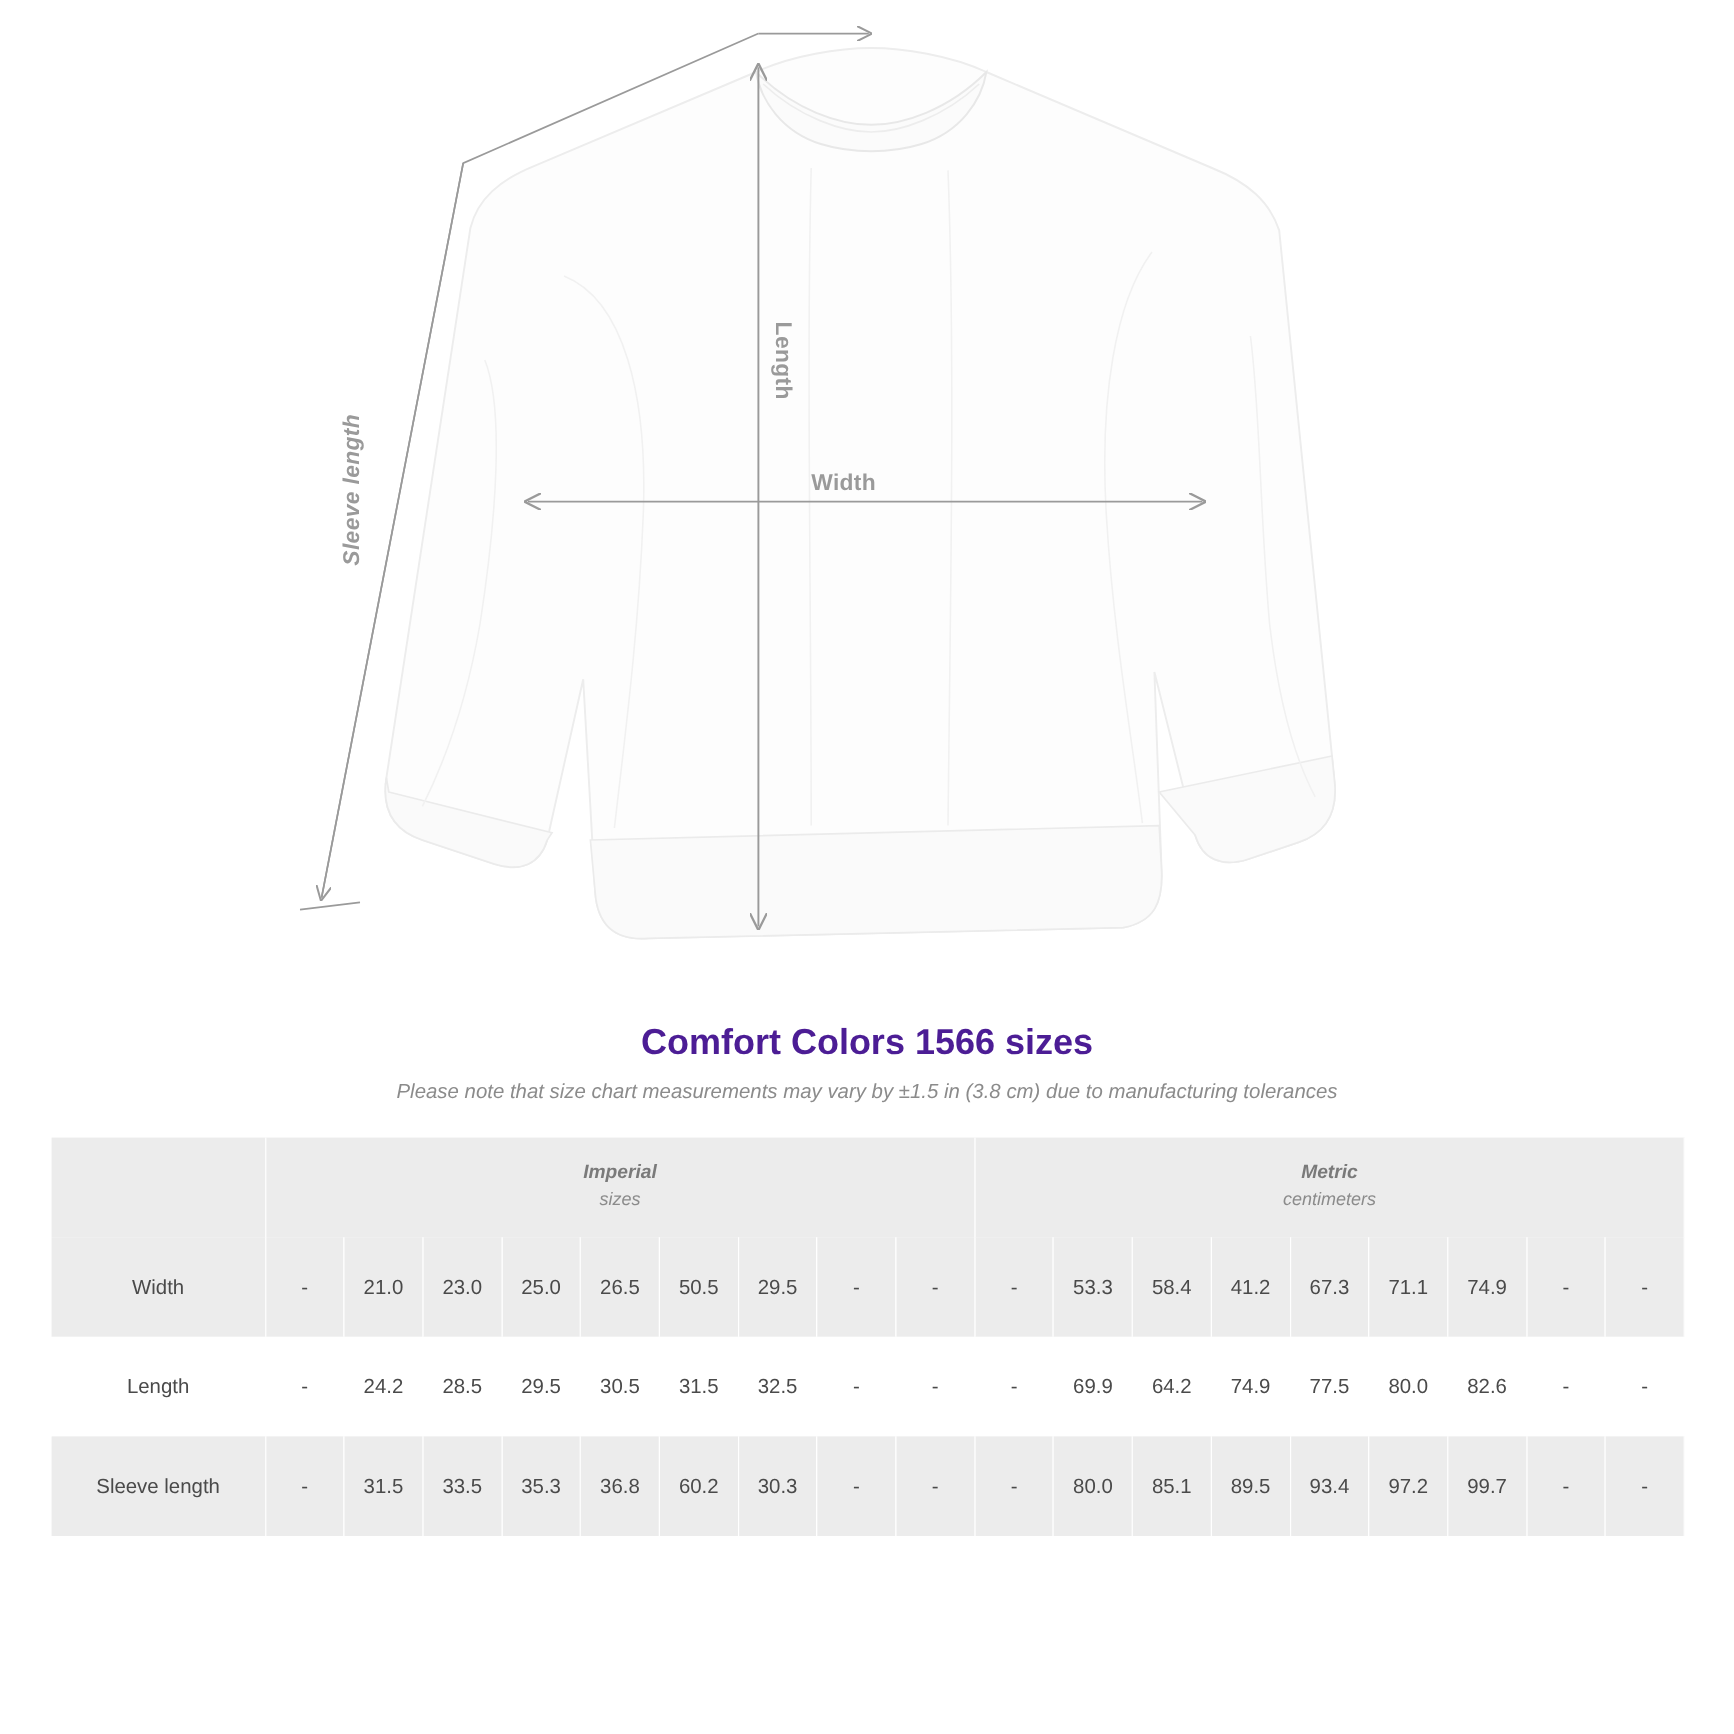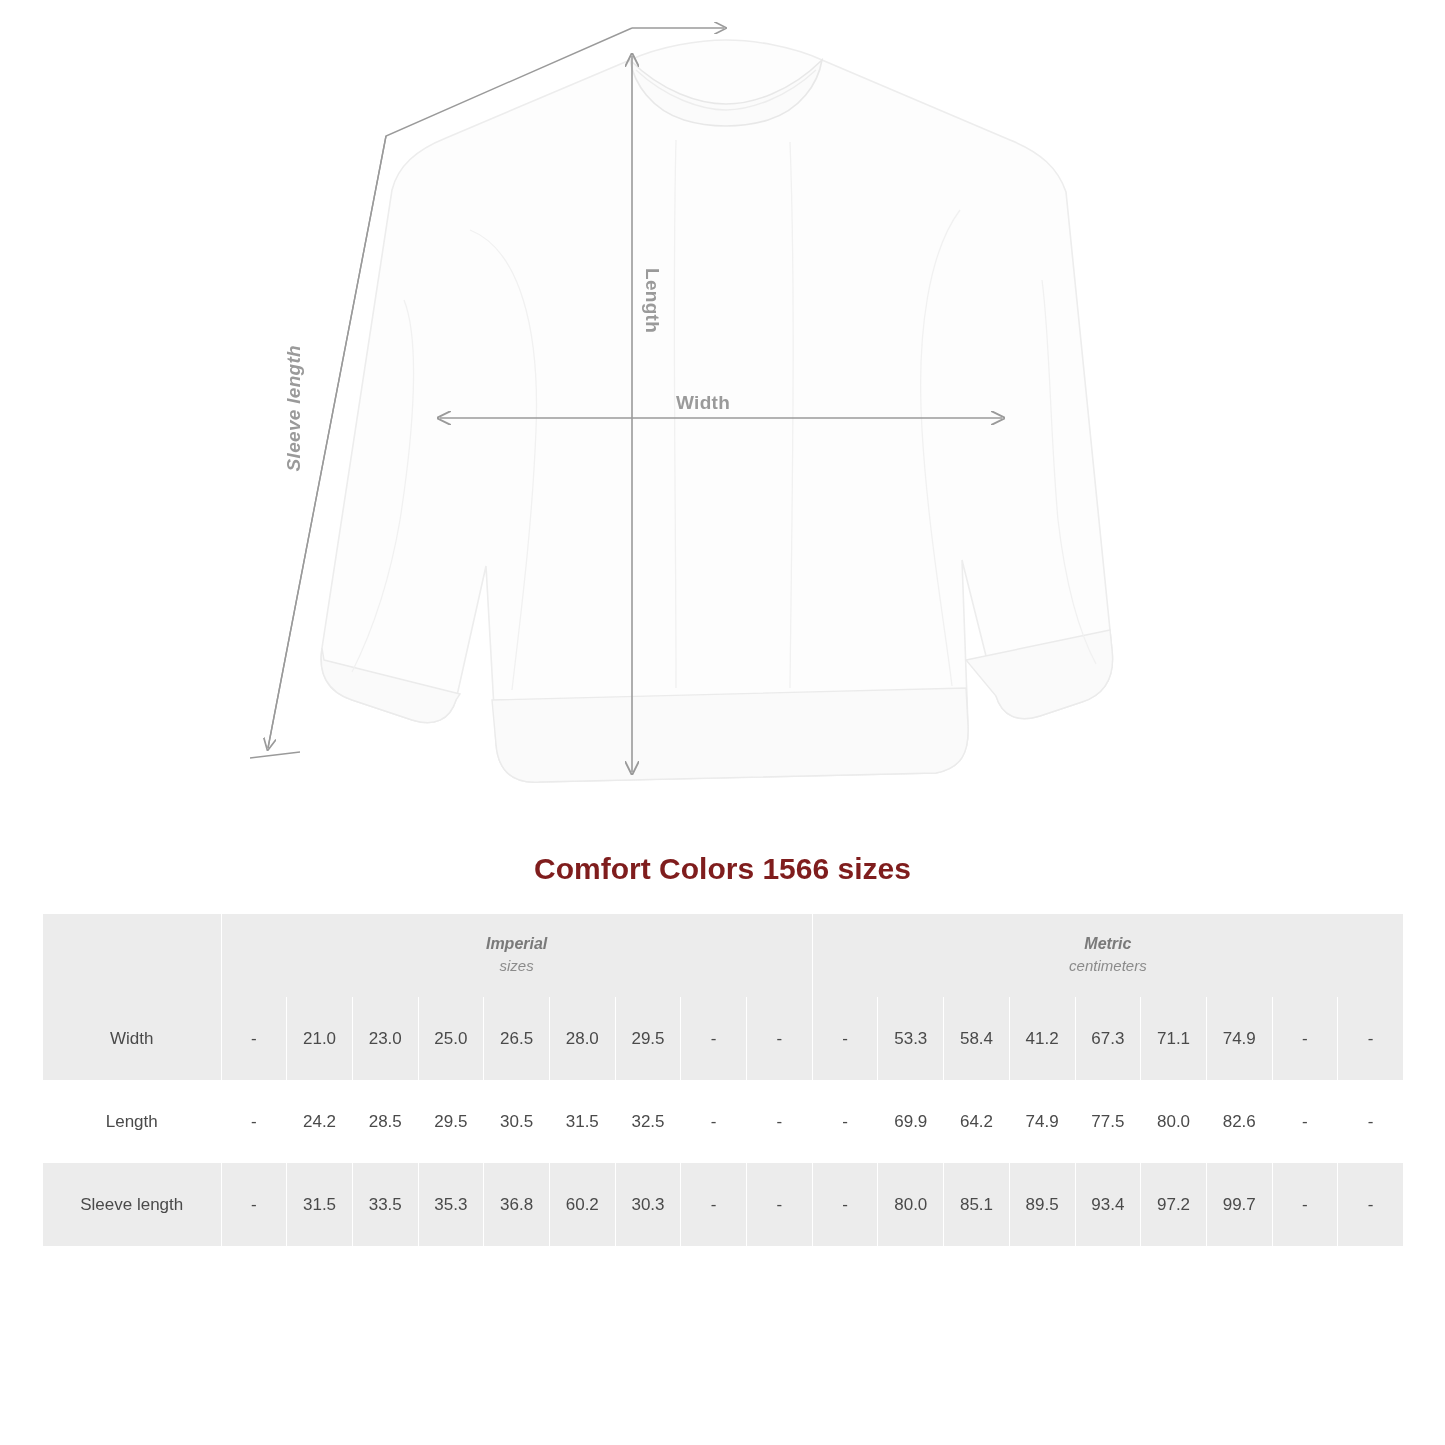--- a/index.html
+++ b/index.html
@@ -58,21 +58,21 @@
   }
 
   
   .title-block {
     text-align: center;
     margin-top: 22px;
   }
   .chart-title {
     font-size: 30px;
     font-weight: bold;
-    color: #7f1d1d;
+    color: #4c1d95;
     margin: 0;
   }
   .chart-note {
     font-size: 17px;
     font-style: italic;
     color: #8b8b8b;
     margin: 14px 0 0 0;
   }
 
   
@@ -204,20 +204,21 @@
       </g>
     </svg>
 
     <div class="dim-label label-length">Length</div>
     <div class="dim-label label-width">Width</div>
     <div class="dim-label label-sleeve">Sleeve length</div>
   </div>
 
   <div class="title-block">
     <h1 class="chart-title">Comfort Colors 1566 sizes</h1>
+    <p class="chart-note">Please note that size chart measurements may vary by ±1.5 in (3.8 cm) due to manufacturing tolerances</p>
   </div>
 
   <div class="table-wrap">
     <table class="size-table">
       <colgroup>
         <col class="first-col">
         <col class="data-col">
           <col class="data-col">
           <col class="data-col">
           <col class="data-col">
@@ -248,21 +249,21 @@
               <div class="unit-sub">centimeters</div>
             </td>
           </tr>
           <tr class="band-a">
             <td class="row-label">Width</td>
             <td>-</td>
             <td>21.0</td>
             <td>23.0</td>
             <td>25.0</td>
             <td>26.5</td>
-            <td>28.0</td>
+            <td>50.5</td>
             <td>29.5</td>
             <td>-</td>
             <td>-</td>
             <td>-</td>
             <td>53.3</td>
             <td>58.4</td>
             <td>41.2</td>
             <td>67.3</td>
             <td>71.1</td>
             <td>74.9</td>

